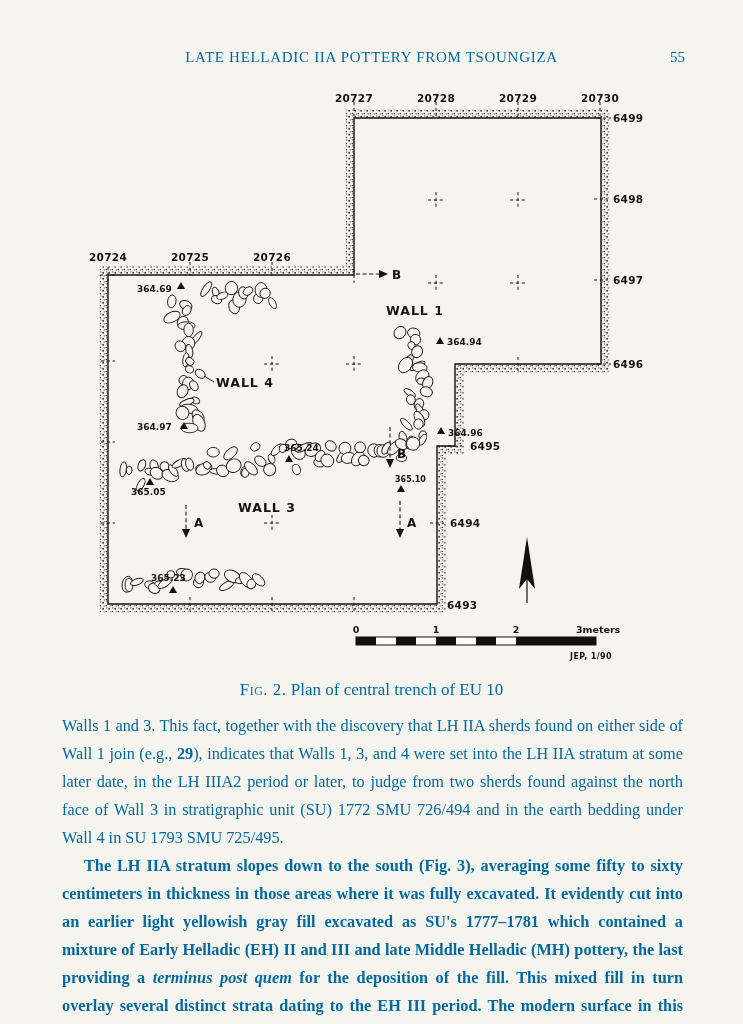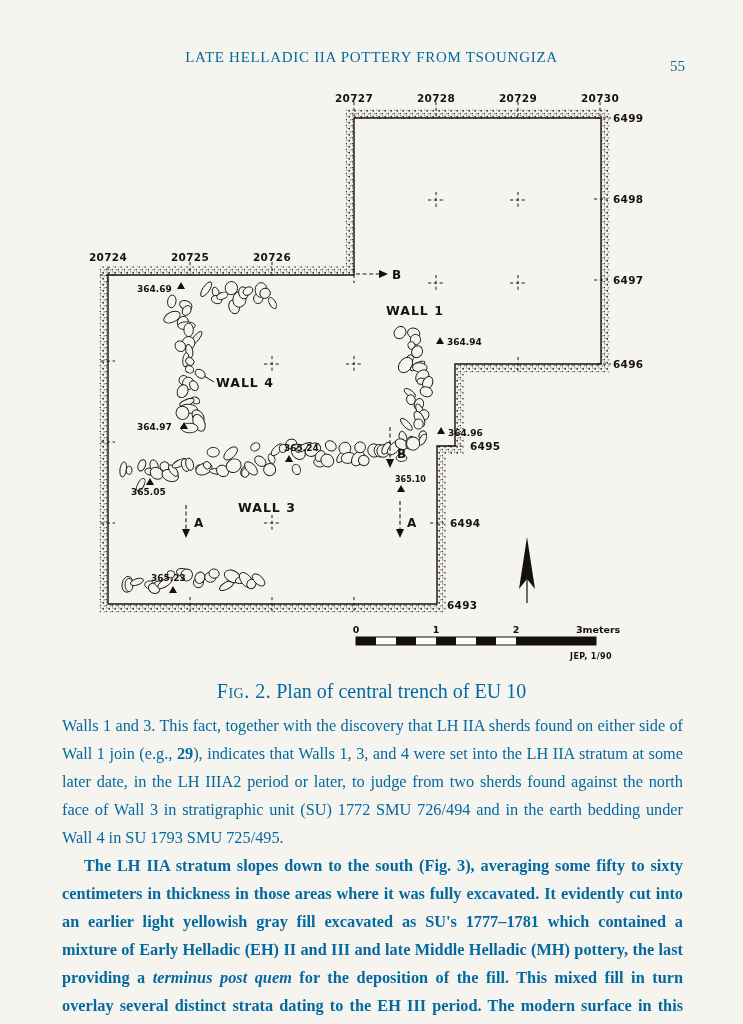--- a/index.html
+++ b/index.html
@@ -1,31 +1,31 @@
 <!DOCTYPE html>
 <html><head>
 <meta charset="utf-8">
 <style>
   html,body{margin:0;padding:0;background:#e8e6e0;}
   .page{position:relative;width:743px;height:1024px;background:#f6f4ef;color:#0369a1;
         font-family:"Liberation Serif", serif;overflow:hidden;margin:0 auto;}
   .header{position:absolute;top:49px;left:0;right:0;text-align:center;
           font-size:15px;letter-spacing:.7px;}
-  .page-num{position:absolute;right:58px;top:0;font-size:15px;letter-spacing:0;margin-top:9px;}
+  .page-num{position:absolute;right:58px;top:0;font-size:15px;letter-spacing:0;}
   .figure-wrap{position:absolute;top:85px;left:0;width:651px;height:580px;}
   svg text{fill:#16130d;font-family:"DejaVu Sans", sans-serif;}
   .glab{font-size:10.5px;font-weight:700;letter-spacing:.3px;}
   .wlab{font-size:12.5px;font-weight:700;letter-spacing:1px;}
   .elab{font-size:9px;font-weight:700;}
   .elab2{font-size:8px;font-weight:700;}
   .slab{font-size:12px;font-weight:700;}
   .sclab{font-size:9.5px;font-weight:700;}
   .crlab{font-size:8px;font-weight:700;letter-spacing:.4px;}
   .dashline{stroke:#1c1a15;stroke-width:1.1;stroke-dasharray:4 2.6;fill:none;}
-  .caption{position:absolute;top:680px;left:0;right:0;text-align:center;font-size:20px;}
+  .caption{position:absolute;top:680px;left:0;right:0;text-align:center;font-size:17px;}
   .smallcaps{font-variant:small-caps;letter-spacing:.5px;}
   .bodytext{position:absolute;top:712px;left:62px;width:621px;
             font-size:16.3px;line-height:28px;text-align:justify;}
   .bodytext p{margin:0;}
   .bodytext p.indent{text-indent:22px;font-weight:bold;}
 </style>
 </head>
 <body>
 
 <div class="page">

